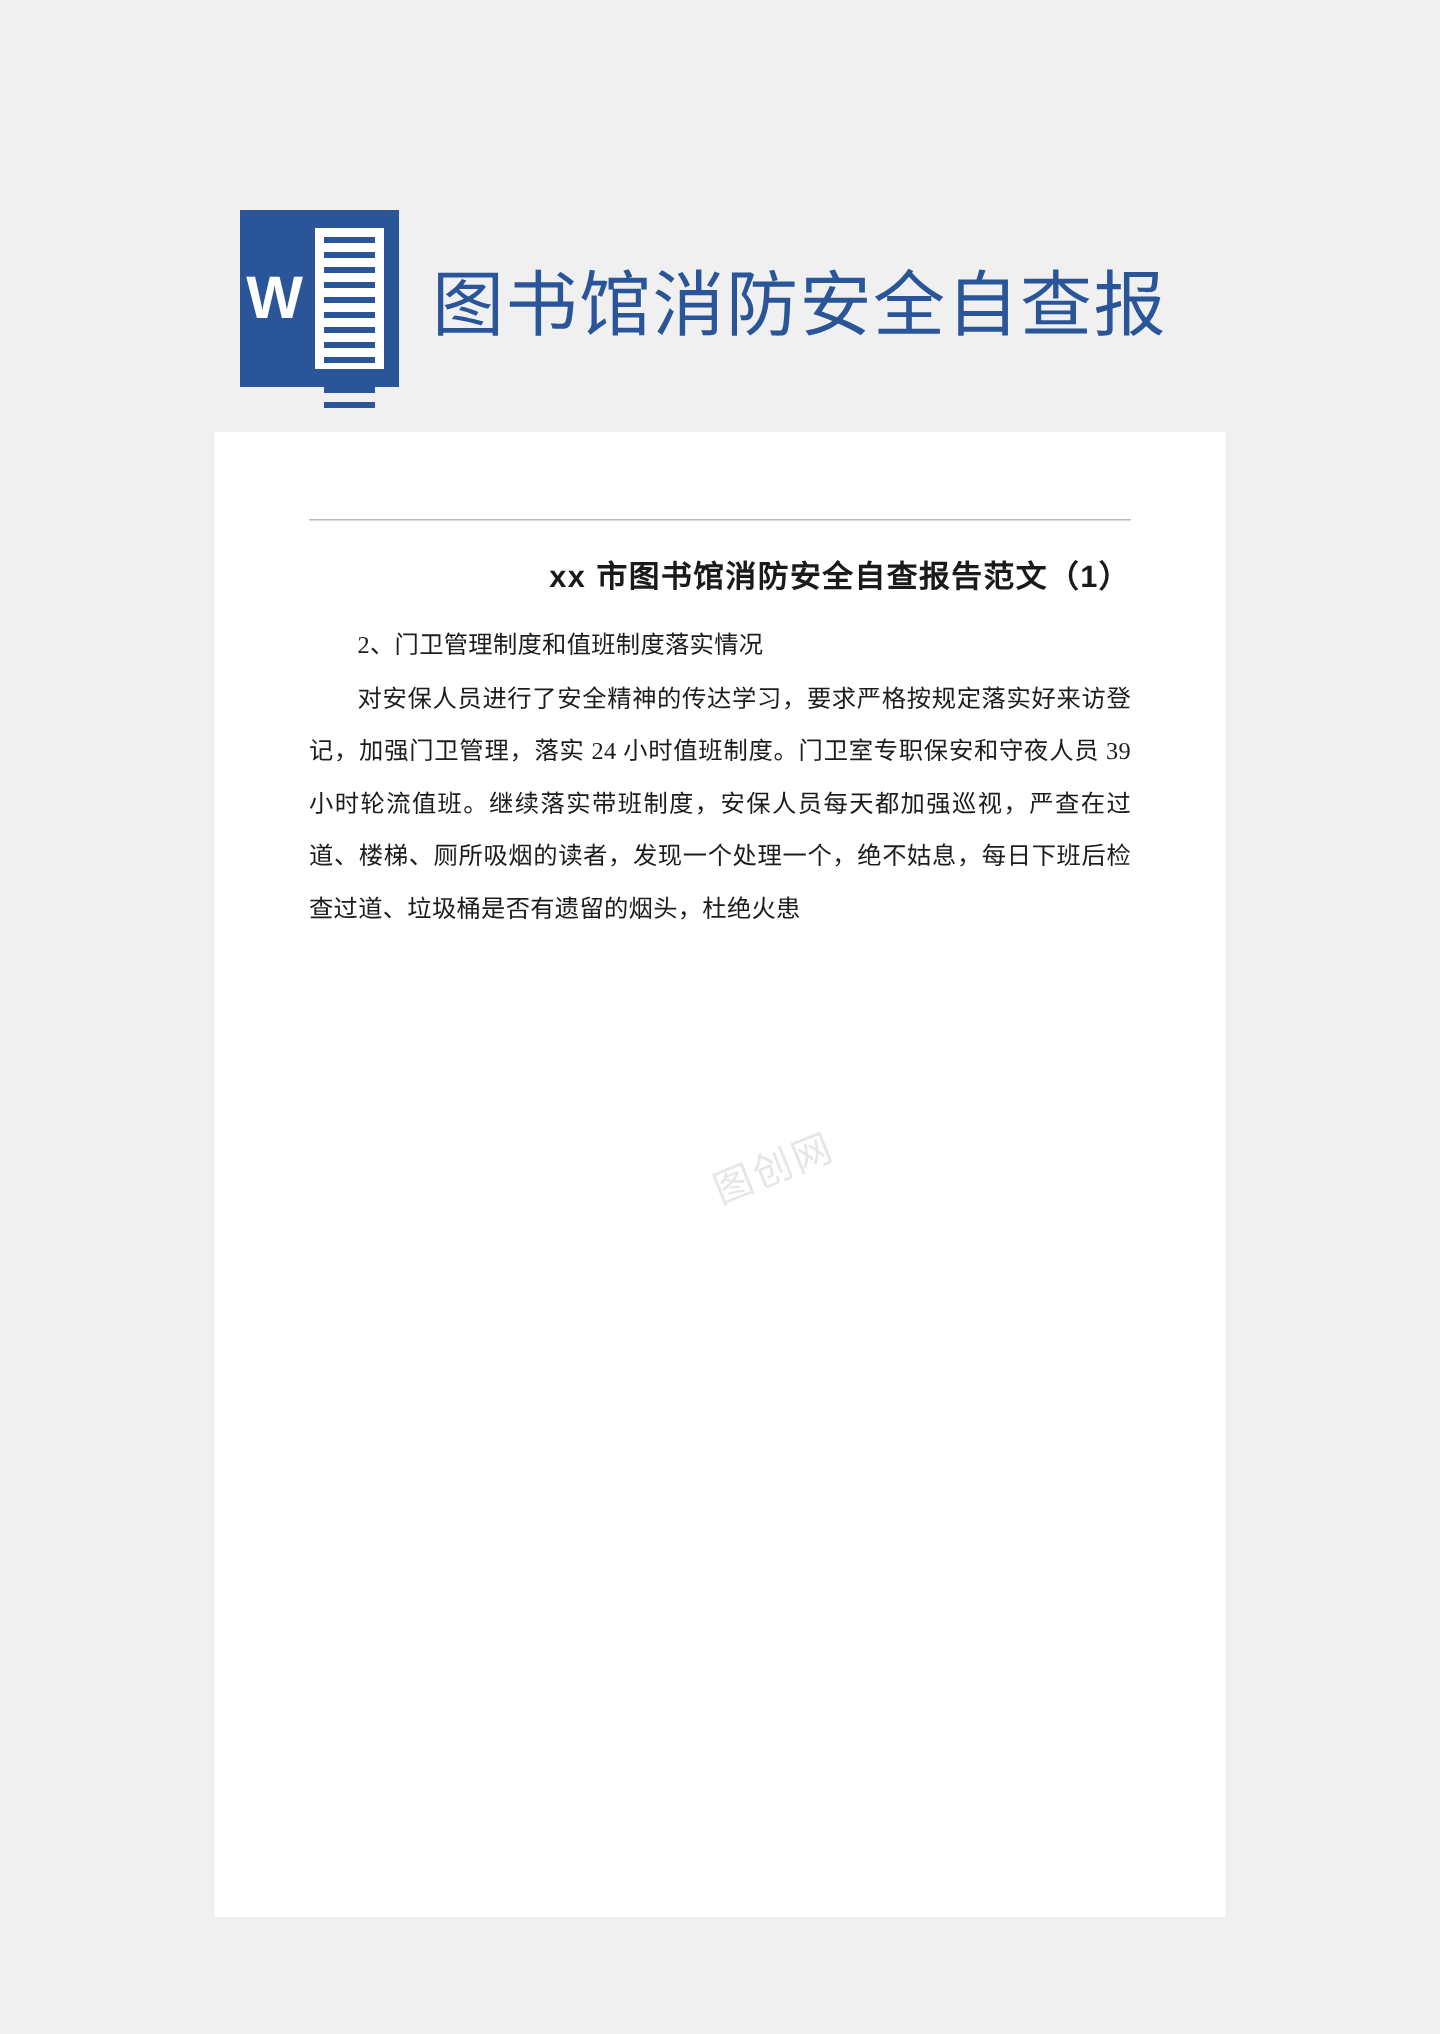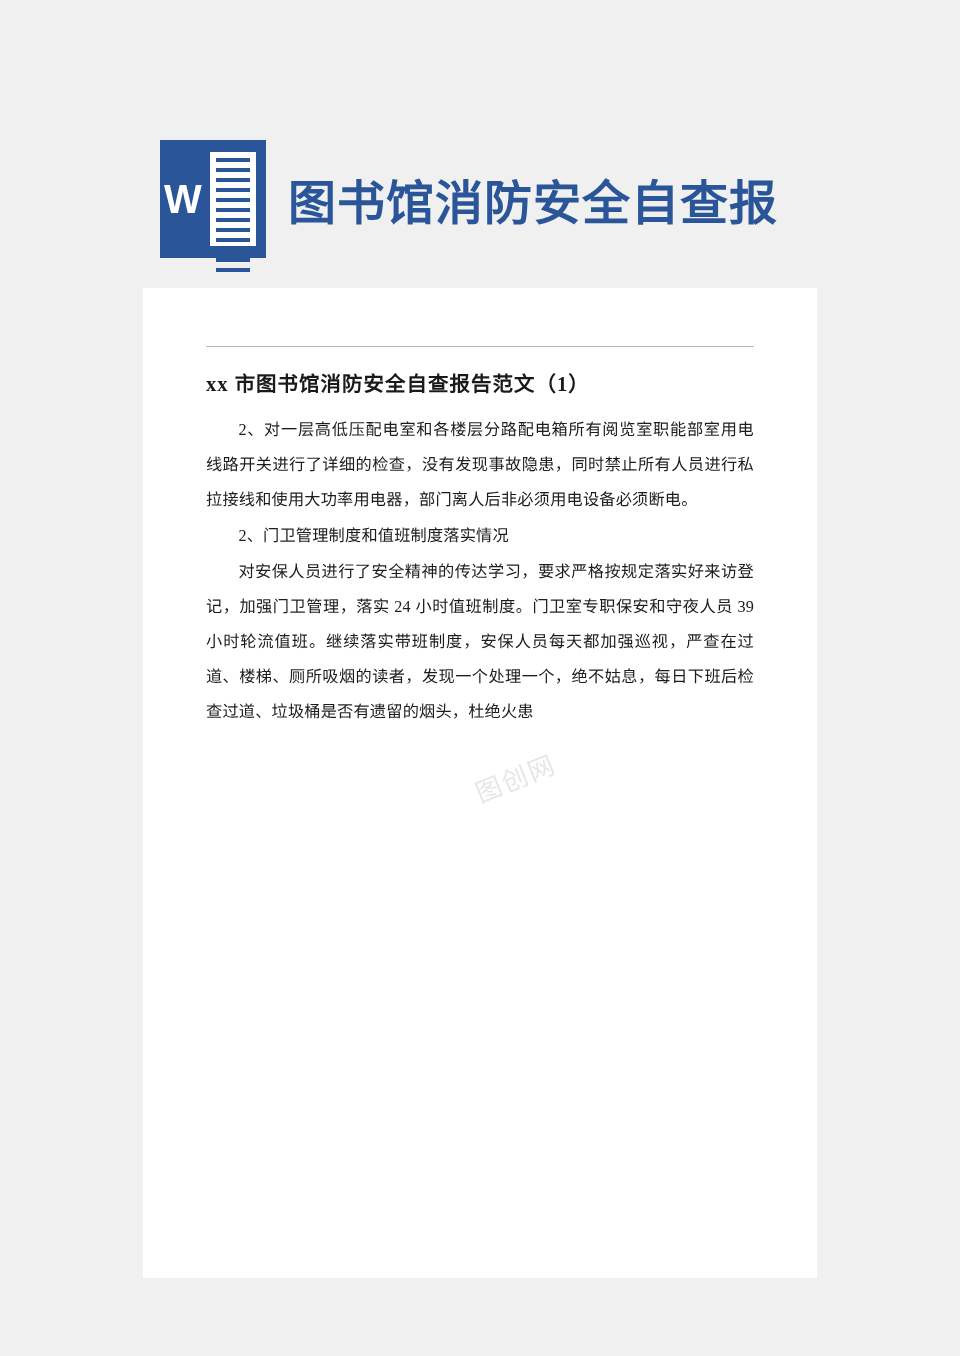--- a/index.html
+++ b/index.html
@@ -62,21 +62,21 @@
   .word-logo .doc-lines i {
     display: block;
     height: 4px;
     background: #2a5699;
     margin: 6px 6px 0 6px;
   }
   .header-title {
     margin-left: 22px;
     color: #2a5699;
     font-family: "DejaVu Sans", "Liberation Sans", sans-serif;
-    font-weight: bold;
+    font-weight: normal;
     font-size: 48px;
     letter-spacing: 1px;
     white-space: nowrap;
   }
 
   
   .paper {
     position: absolute;
     left: 143px;
     top: 288px;
@@ -92,24 +92,24 @@
     top: 58px;
     width: 548px;
   }
   .top-rule {
     width: 548px;
     height: 1px;
     background: #b9b9b9;
     margin-bottom: 20px;
   }
   .doc-title {
-    text-align: left;
+    text-align: right;
     font-size: 20.5px;
     font-weight: bold;
-    font-family: Liberation Serif, serif;
+    font-family: Liberation Sans, sans-serif;
     color: #1a1a1a;
     letter-spacing: 1px;
     margin-bottom: 16px;
   }
   .doc-body p {
     margin: 0 0 1px 0;
     font-size: 16.2px;
     line-height: 35px;
     color: #1c1c1c;
     text-align: justify;
@@ -155,21 +155,20 @@
       </div>
     </div>
     <div class="header-title">图书馆消防安全自查报</div>
   </div>
 
   <div class="paper">
     <div class="paper-inner">
       <div class="top-rule"></div>
       <div class="doc-title">xx 市图书馆消防安全自查报告范文（1）</div>
       <div class="doc-body">
-        <p>2、对一层高低压配电室和各楼层分路配电箱所有阅览室职能部室用电线路开关进行了详细的检查，没有发现事故隐患，同时禁止所有人员进行私拉接线和使用大功率用电器，部门离人后非必须用电设备必须断电。</p>
         <p>2、门卫管理制度和值班制度落实情况</p>
         <p>对安保人员进行了安全精神的传达学习，要求严格按规定落实好来访登记，加强门卫管理，落实 24 小时值班制度。门卫室专职保安和守夜人员 39 小时轮流值班。继续落实带班制度，安保人员每天都加强巡视，严查在过道、楼梯、厕所吸烟的读者，发现一个处理一个，绝不姑息，每日下班后检查过道、垃圾桶是否有遗留的烟头，杜绝火患</p>
       </div>
     </div>
     <div class="watermark">图创网</div>
   </div>
 
 </div>
 
 </body></html>

